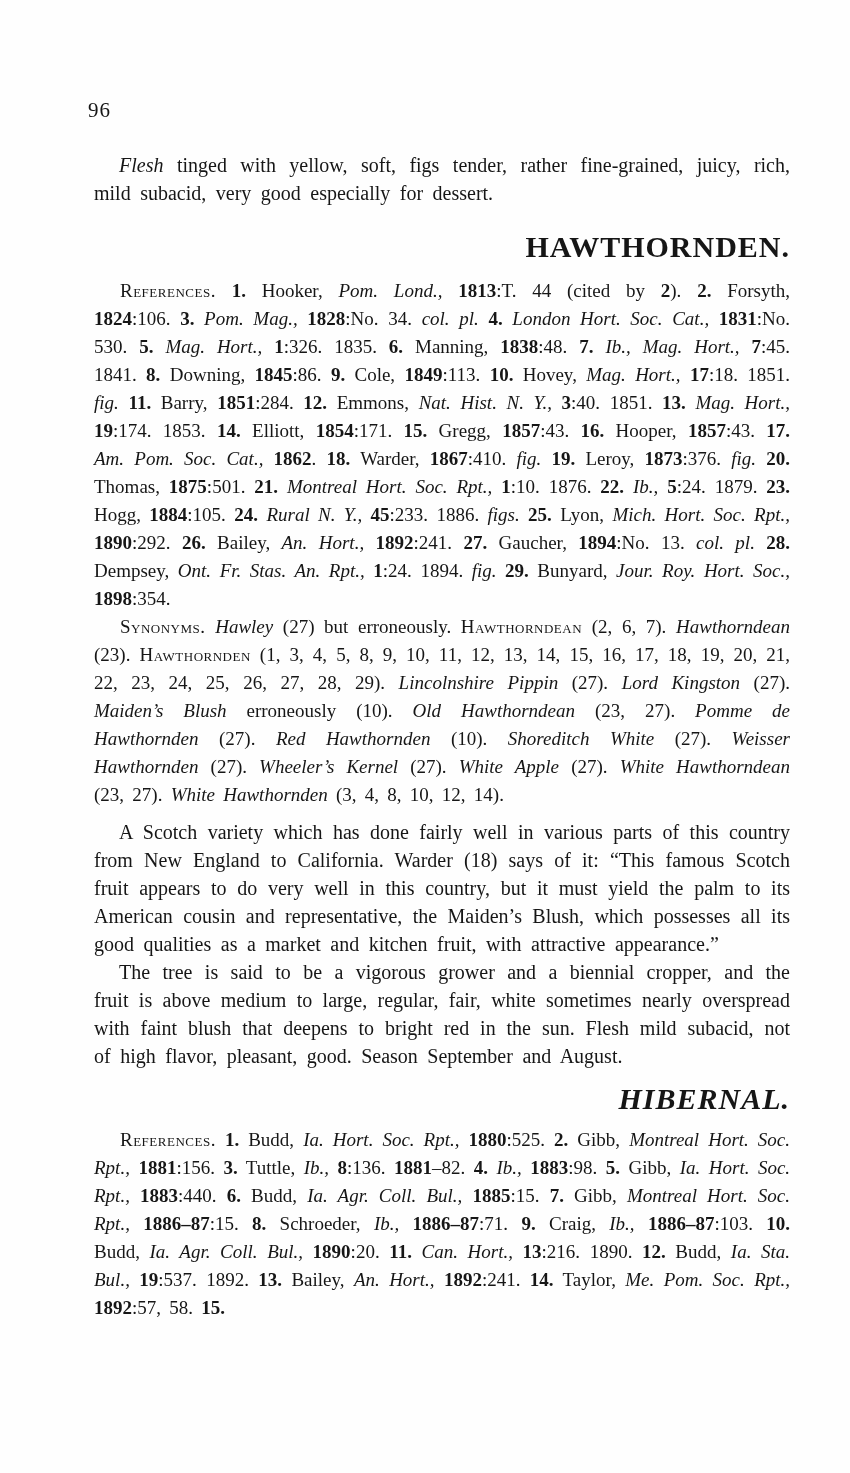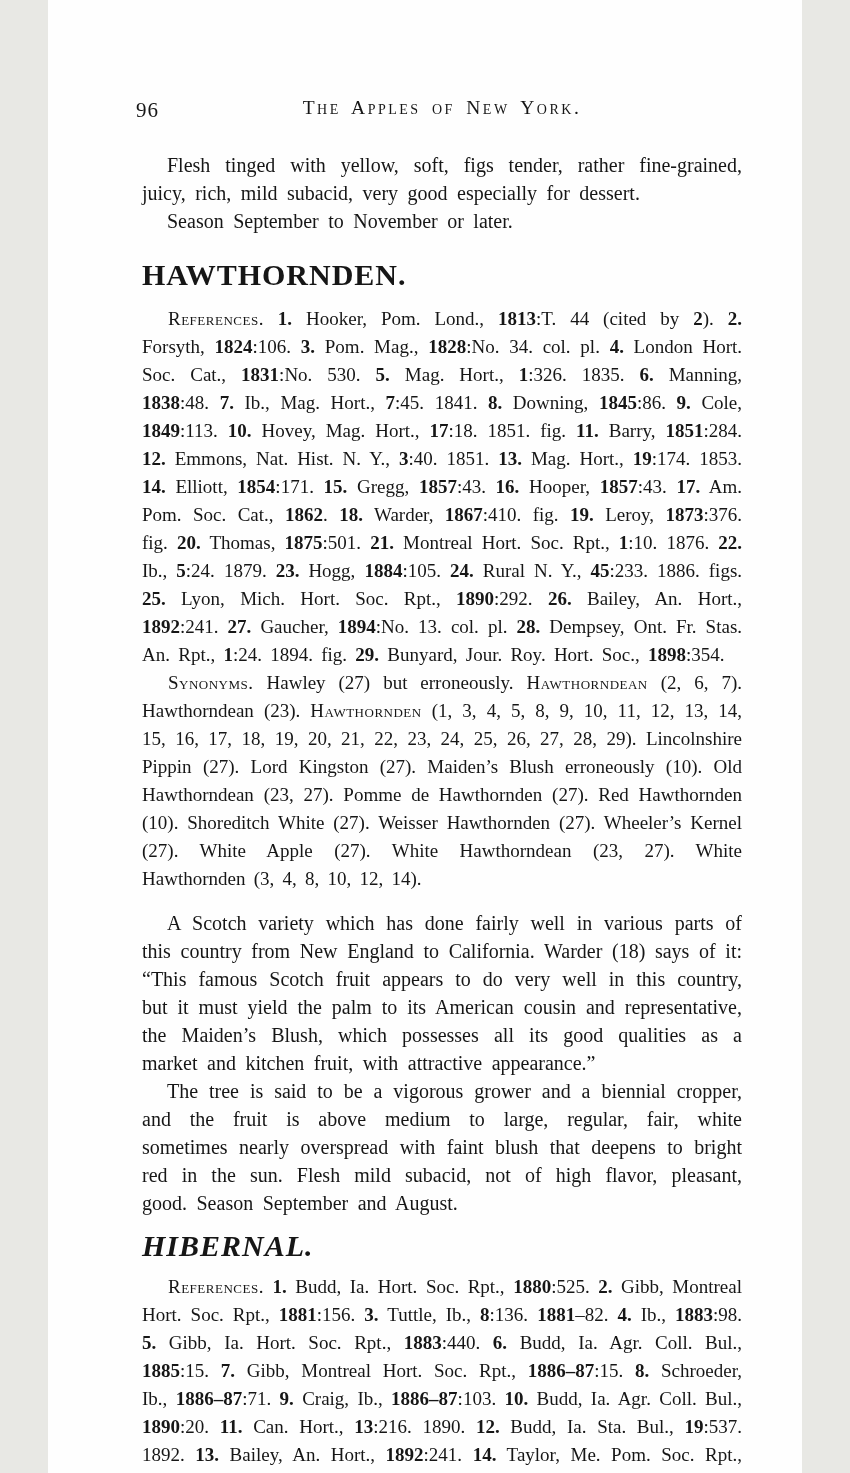--- a/index.html
+++ b/index.html
@@ -1,18 +1,18 @@
 <!DOCTYPE html>
 <html><head>
 <meta charset="utf-8">
 <style>
   html,body { margin:0; padding:0; background:#e8e8e4; }
   .page {
     position:relative;
-    width:754px; height:1473px;
+    width:850px; height:1473px;
     margin:0 auto;
     background:#fefefe;
     color:#161616;
     font-family:"Liberation Serif","DejaVu Serif",serif;
     box-sizing:border-box;
     padding:97px 60px 0 94px;
     overflow:hidden;
   }
   .running-header { position:relative; text-align:center; height:26px; margin-bottom:28px; }
   .page-num { position:absolute; left:-6px; top:1px; font-size:21px; letter-spacing:1px; }
@@ -22,41 +22,39 @@
     font-size:20px; line-height:28px;
     text-align:justify; text-indent:25px;
     word-spacing:4.5px;
   }
   .refs-para {
     font-size:19px; line-height:28px;
     text-align:justify; text-indent:26px;
     word-spacing:3.5px;
   }
   .variety-heading {
-    text-align:left; font-size:30px; font-weight:bold;
+    text-align:right; font-size:30px; font-weight:bold;
     letter-spacing:1px; margin:23px 0 13px 0;
   }
   .variety-heading.second { margin-top:12px; margin-bottom:10px;font-style:italic; }
-  .desc-block { margin-top:16px; }
+  .desc-block { margin-top:9px; }
   .seg-b { font-weight:bold; }
-  .seg-i { }
+  .seg-i { font-style:italic; }
   .seg-sc { font-variant:small-caps; letter-spacing:0.5px;font-family:Liberation Serif, serif; }
 </style>
 </head>
 <body>
 
 <div class="page">
 
   <div class="running-header">
     <span class="page-num">96</span>
-    <span class="running-title">The Apples of New York.</span>
   </div>
 
   <p class="body-para"><span class="seg-i">Flesh</span><span> tinged with yellow, soft, figs tender, rather fine-grained, juicy, rich, mild subacid, very good especially for dessert.</span></p>
-  <p class="body-para"><span class="seg-i">Season</span><span> September to November or later.</span></p>
 
   <h2 class="variety-heading">HAWTHORNDEN.</h2>
 
   <p class="refs-para"><span class="seg-sc">References.</span><span>  </span><span class="seg-b">1.</span><span> Hooker, </span><span class="seg-i">Pom. Lond.,</span><span> </span><span class="seg-b">1813</span><span>:T. 44 (cited by </span><span class="seg-b">2</span><span>).  </span><span class="seg-b">2.</span><span> Forsyth, </span><span class="seg-b">1824</span><span>:106.  </span><span class="seg-b">3.</span><span> </span><span class="seg-i">Pom. Mag.,</span><span> </span><span class="seg-b">1828</span><span>:No. 34. </span><span class="seg-i">col. pl.</span><span>  </span><span class="seg-b">4.</span><span> </span><span class="seg-i">London Hort. Soc. Cat.,</span><span> </span><span class="seg-b">1831</span><span>:No. 530.  </span><span class="seg-b">5.</span><span> </span><span class="seg-i">Mag. Hort.,</span><span> </span><span class="seg-b">1</span><span>:326. 1835.  </span><span class="seg-b">6.</span><span> Manning, </span><span class="seg-b">1838</span><span>:48.  </span><span class="seg-b">7.</span><span> </span><span class="seg-i">Ib., Mag. Hort.,</span><span> </span><span class="seg-b">7</span><span>:45. 1841.  </span><span class="seg-b">8.</span><span> Downing, </span><span class="seg-b">1845</span><span>:86.  </span><span class="seg-b">9.</span><span> Cole, </span><span class="seg-b">1849</span><span>:113.  </span><span class="seg-b">10.</span><span> Hovey, </span><span class="seg-i">Mag. Hort.,</span><span> </span><span class="seg-b">17</span><span>:18. 1851. </span><span class="seg-i">fig.</span><span>  </span><span class="seg-b">11.</span><span> Barry, </span><span class="seg-b">1851</span><span>:284.  </span><span class="seg-b">12.</span><span> Emmons, </span><span class="seg-i">Nat. Hist. N. Y.,</span><span> </span><span class="seg-b">3</span><span>:40. 1851.  </span><span class="seg-b">13.</span><span> </span><span class="seg-i">Mag. Hort.,</span><span> </span><span class="seg-b">19</span><span>:174. 1853.  </span><span class="seg-b">14.</span><span> Elliott, </span><span class="seg-b">1854</span><span>:171.  </span><span class="seg-b">15.</span><span> Gregg, </span><span class="seg-b">1857</span><span>:43.  </span><span class="seg-b">16.</span><span> Hooper, </span><span class="seg-b">1857</span><span>:43.  </span><span class="seg-b">17.</span><span> </span><span class="seg-i">Am. Pom. Soc. Cat.,</span><span> </span><span class="seg-b">1862</span><span>.  </span><span class="seg-b">18.</span><span> Warder, </span><span class="seg-b">1867</span><span>:410. </span><span class="seg-i">fig.</span><span>  </span><span class="seg-b">19.</span><span> Leroy, </span><span class="seg-b">1873</span><span>:376. </span><span class="seg-i">fig.</span><span>  </span><span class="seg-b">20.</span><span> Thomas, </span><span class="seg-b">1875</span><span>:501.  </span><span class="seg-b">21.</span><span> </span><span class="seg-i">Montreal Hort. Soc. Rpt.,</span><span> </span><span class="seg-b">1</span><span>:10. 1876.  </span><span class="seg-b">22.</span><span> </span><span class="seg-i">Ib.,</span><span> </span><span class="seg-b">5</span><span>:24. 1879.  </span><span class="seg-b">23.</span><span> Hogg, </span><span class="seg-b">1884</span><span>:105.  </span><span class="seg-b">24.</span><span> </span><span class="seg-i">Rural N. Y.,</span><span> </span><span class="seg-b">45</span><span>:233. 1886. </span><span class="seg-i">figs.</span><span>  </span><span class="seg-b">25.</span><span> Lyon, </span><span class="seg-i">Mich. Hort. Soc. Rpt.,</span><span> </span><span class="seg-b">1890</span><span>:292.  </span><span class="seg-b">26.</span><span> Bailey, </span><span class="seg-i">An. Hort.,</span><span> </span><span class="seg-b">1892</span><span>:241.  </span><span class="seg-b">27.</span><span> Gaucher, </span><span class="seg-b">1894</span><span>:No. 13. </span><span class="seg-i">col. pl.</span><span>  </span><span class="seg-b">28.</span><span> Dempsey, </span><span class="seg-i">Ont. Fr. Stas. An. Rpt.,</span><span> </span><span class="seg-b">1</span><span>:24. 1894. </span><span class="seg-i">fig.</span><span>  </span><span class="seg-b">29.</span><span> Bunyard, </span><span class="seg-i">Jour. Roy. Hort. Soc.,</span><span> </span><span class="seg-b">1898</span><span>:354.</span></p>
   <p class="refs-para"><span class="seg-sc">Synonyms.</span><span>  </span><span class="seg-i">Hawley</span><span> (27) but erroneously.  </span><span class="seg-sc">Hawthorndean</span><span> (2, 6, 7).  </span><span class="seg-i">Hawthorndean</span><span> (23).  </span><span class="seg-sc">Hawthornden</span><span> (1, 3, 4, 5, 8, 9, 10, 11, 12, 13, 14, 15, 16, 17, 18, 19, 20, 21, 22, 23, 24, 25, 26, 27, 28, 29).  </span><span class="seg-i">Lincolnshire Pippin</span><span> (27).  </span><span class="seg-i">Lord Kingston</span><span> (27).  </span><span class="seg-i">Maiden’s Blush</span><span> erroneously (10).  </span><span class="seg-i">Old Hawthorndean</span><span> (23, 27).  </span><span class="seg-i">Pomme de Hawthornden</span><span> (27).  </span><span class="seg-i">Red Hawthornden</span><span> (10).  </span><span class="seg-i">Shoreditch White</span><span> (27).  </span><span class="seg-i">Weisser Hawthornden</span><span> (27).  </span><span class="seg-i">Wheeler’s Kernel</span><span> (27).  </span><span class="seg-i">White Apple</span><span> (27).  </span><span class="seg-i">White Hawthorndean</span><span> (23, 27).  </span><span class="seg-i">White Hawthornden</span><span> (3, 4, 8, 10, 12, 14).</span></p>
 
   <div class="desc-block">
     <p class="body-para">A Scotch variety which has done fairly well in various parts of this country from New England to California.  Warder (18) says of it: “This famous Scotch fruit appears to do very well in this country, but it must yield the palm to its American cousin and representative, the Maiden’s Blush, which possesses all its good qualities as a market and kitchen fruit, with attractive appearance.”</p>
     <p class="body-para">The tree is said to be a vigorous grower and a biennial cropper, and the fruit is above medium to large, regular, fair, white sometimes nearly overspread with faint blush that deepens to bright red in the sun.  Flesh mild subacid, not of high flavor, pleasant, good.  Season September and August.</p>
   </div>

